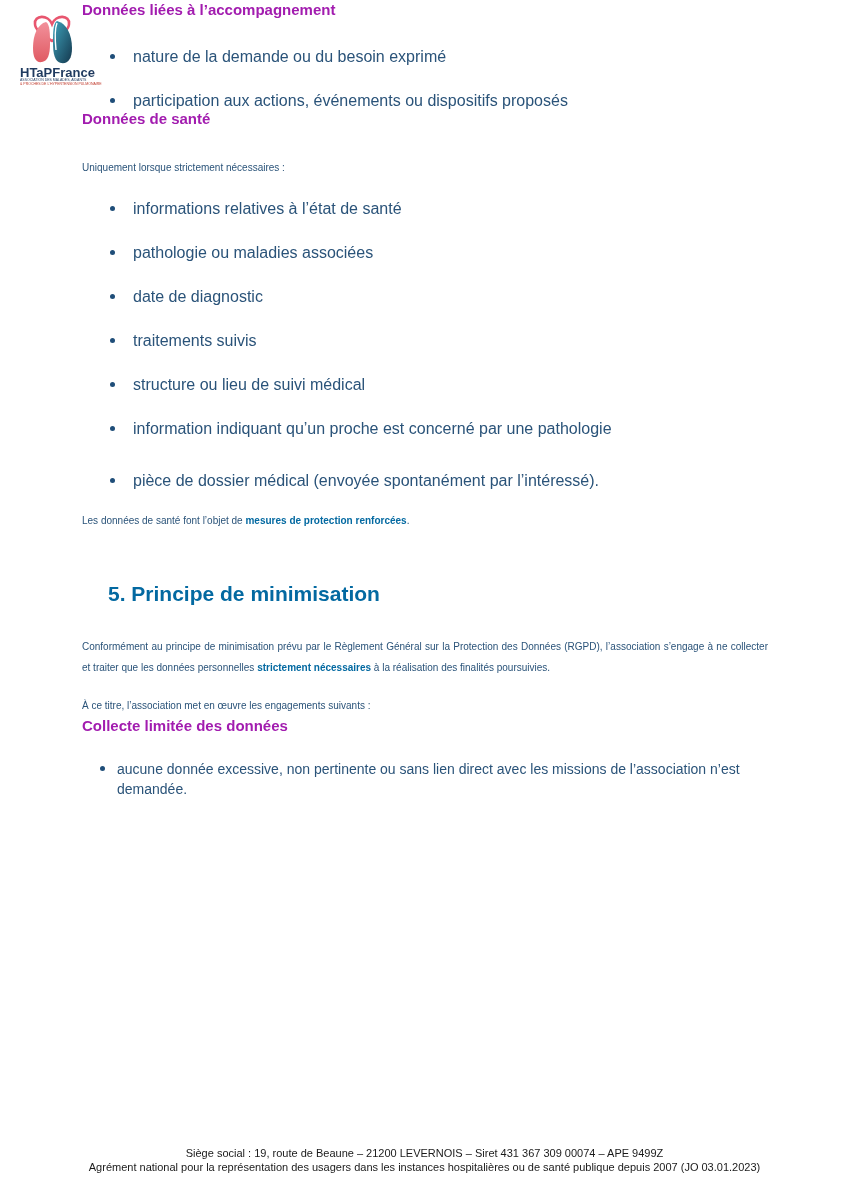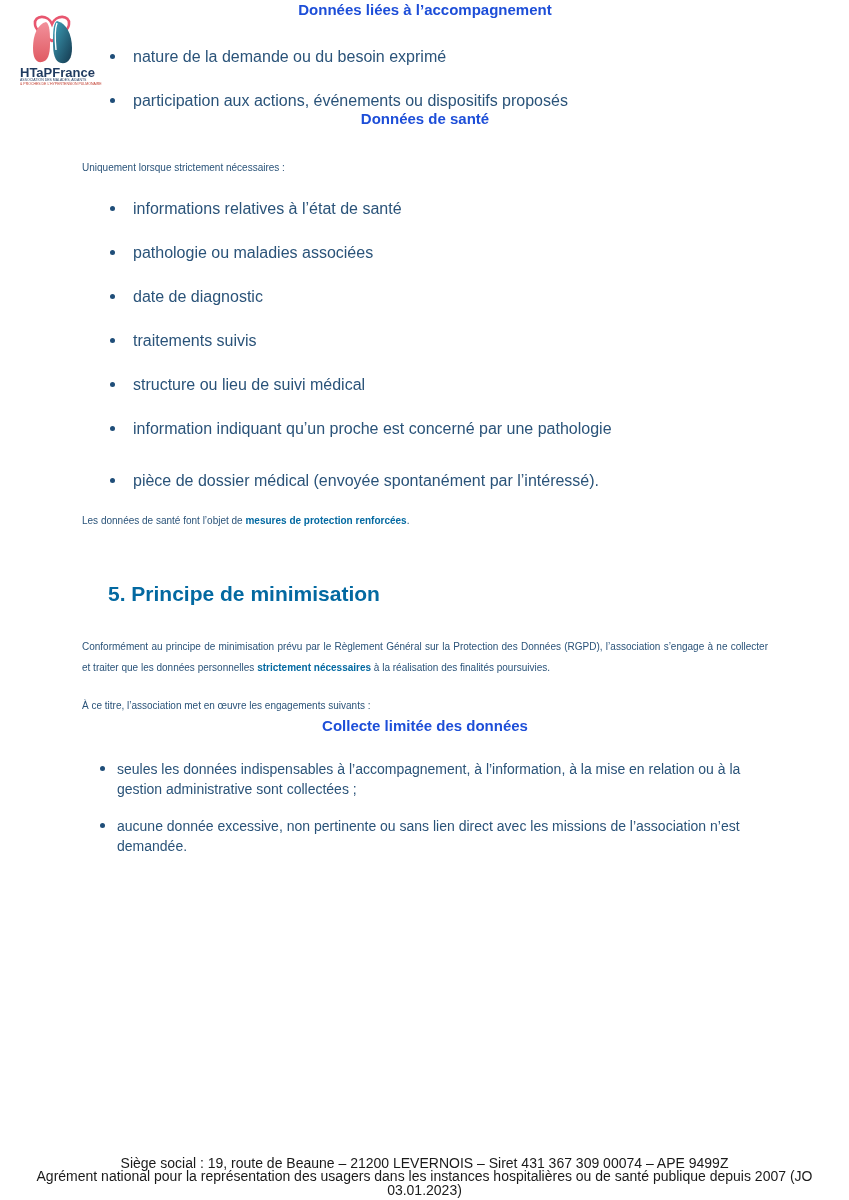--- a/index.html
+++ b/index.html
@@ -12,22 +12,22 @@
     overflow:hidden;
   }
   .content{padding:0 81px 0 82px;}
   
   .logo{position:absolute;left:20px;top:10px;width:64px;text-align:center;}
   .logo .brand{font-size:13px;font-weight:bold;color:#1F3A5F;line-height:10px;margin-top:-2px;}
   .logo .tag{font-size:3.5px;line-height:4px;color:#1F3A5F;white-space:nowrap;}
   .logo .tag.red{color:#c0392b;}
   
   h2.sec{
-    font-size:15px;font-weight:bold;color:#1d4ed8;
-    margin:0;line-height:20px;text-align:center;
+    font-size:15px;font-weight:bold;color:#a21caf;
+    margin:0;line-height:20px;
   }
   .h-accomp{margin-top:73px;}
   .h-sante{margin-top:65px;}
   .h-big{
     font-size:21px;font-weight:bold;color:#0369a1;
     margin:49px 0 0 26px;line-height:28px;
   }
   .h-collecte{margin:24px 0 0 26px;font-size:15px;}
   
   p{margin:0;font-size:10px;line-height:21px;color:#2A5379;}
@@ -53,23 +53,23 @@
   }
   .list-c li:last-child{margin-bottom:0;}
   .dot{
     position:absolute;top:6px;width:5px;height:5px;border-radius:50%;
     background:#1F4E79;
   }
   .list-a .dot,.list-b .dot{left:28px;}
   .list-c .dot{left:18px;top:7px;}
   
   .footer{
-    position:absolute;left:0;right:0;bottom:3px;
+    position:absolute;left:0;right:0;bottom:26px;
     text-align:center;color:#1a1a1a;
-    font-size:14px;line-height:13.5px;
+    font-size:11px;line-height:13.5px;
   }
 </style>
 </head>
 <body>
 
 <div class="page">
 
   <div class="logo">
     <svg width="52" height="56" viewBox="0 0 52 56">
       <defs>
@@ -148,24 +148,20 @@
 
     <p class="p-para"><span>Conformément au principe de minimisation prévu par le Règlement Général sur la Protection des Données (RGPD), l’association s’engage à ne collecter et traiter que les données personnelles </span><strong>strictement nécessaires</strong><span> à la réalisation des finalités poursuivies.</span></p>
 
     <p class="p-titre">À ce titre, l’association met en œuvre les engagements suivants :</p>
 
     <h2 class="sec h-collecte">Collecte limitée des données</h2>
 
     <ul class="list-c">
       <li>
         <span class="dot"></span>
-        <span>seules les données indispensables à l’accompagnement, à l’information, à la mise en relation ou à la gestion administrative sont collectées ;</span>
-      </li>
-      <li>
-        <span class="dot"></span>
         <span>aucune donnée excessive, non pertinente ou sans lien direct avec les missions de l’association n’est demandée.</span>
       </li>
     </ul>
 
   </div>
 
   <div class="footer">
     <div>Siège social : 19, route de Beaune – 21200 LEVERNOIS – Siret 431 367 309 00074 – APE 9499Z</div>
     <div>Agrément national pour la représentation des usagers dans les instances hospitalières ou de santé publique depuis 2007 (JO 03.01.2023)</div>
   </div>

